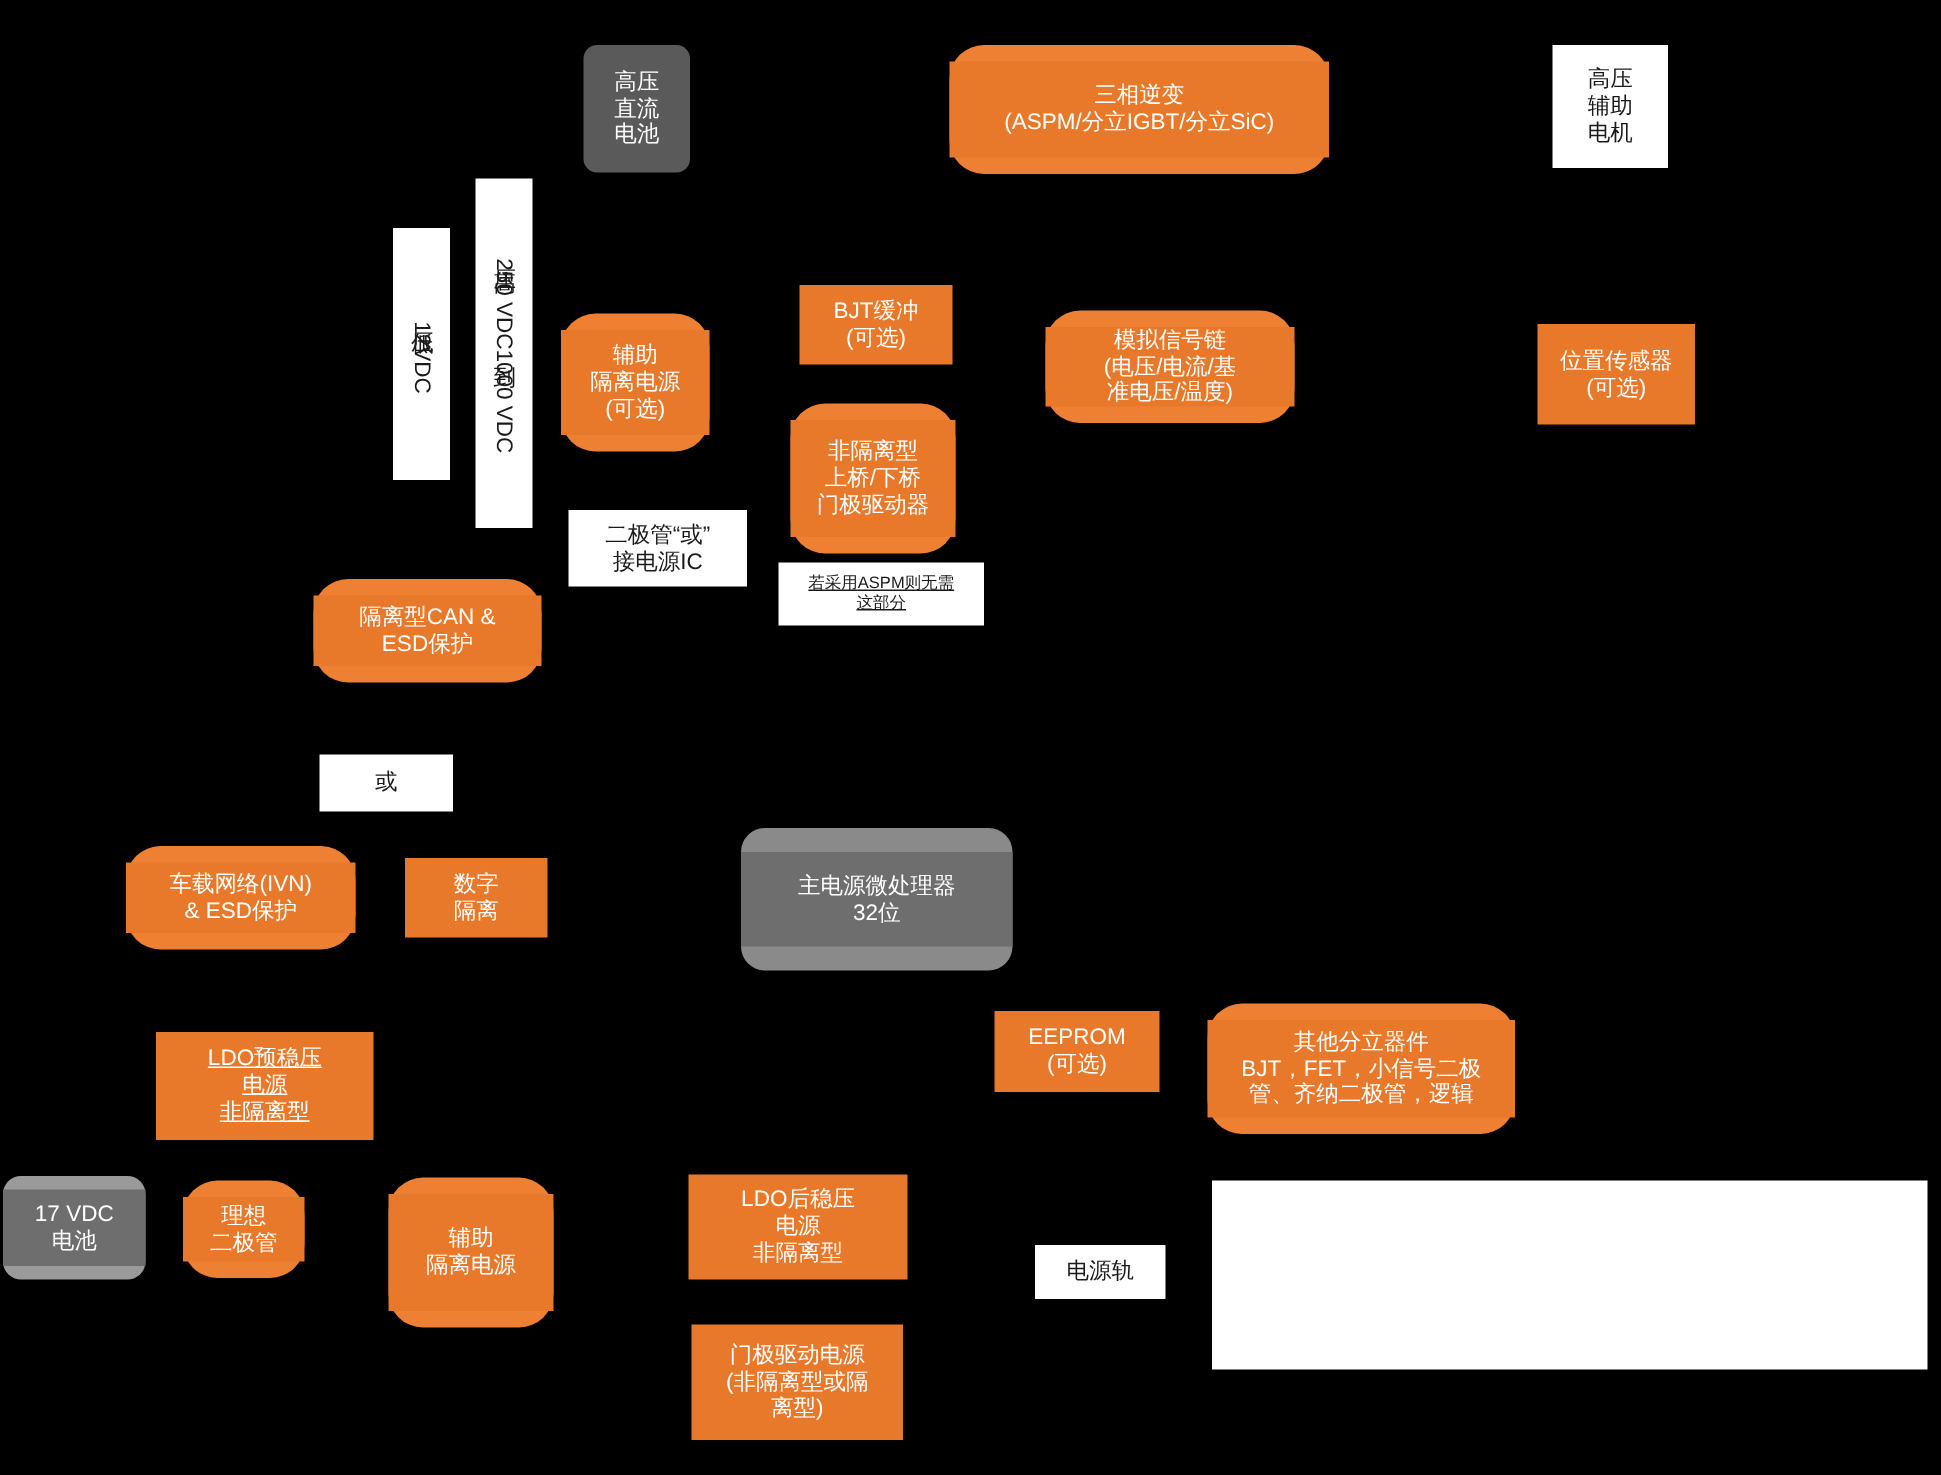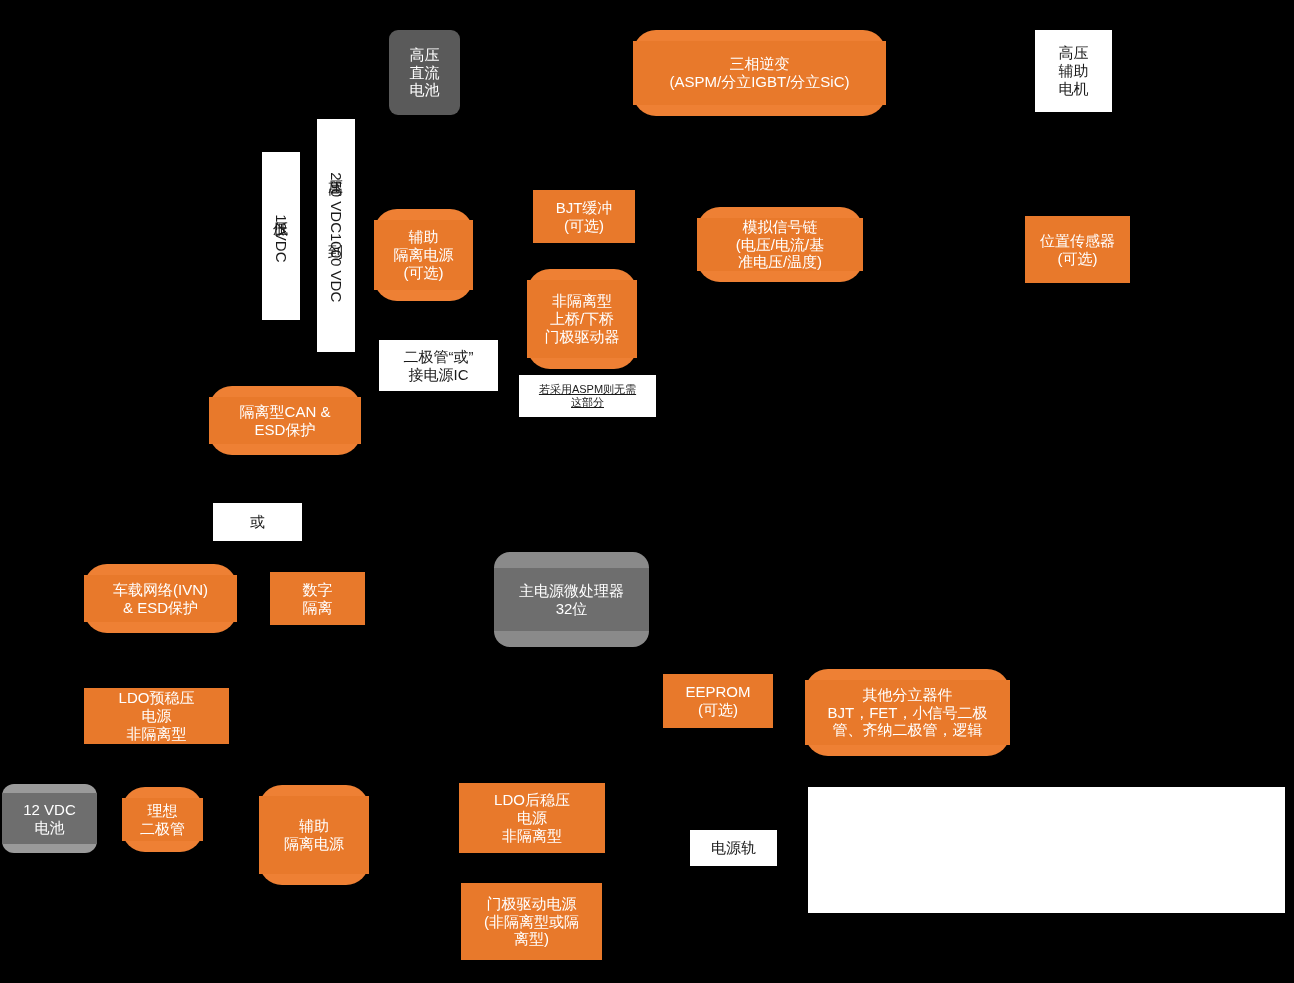--- a/index.html
+++ b/index.html
@@ -201,40 +201,40 @@
   <div class="node white-box" style="left:213px; top:503px; width:89px; height:38px;">或</div>
 
   <div class="node orange-raised" style="left:84px; top:564px; width:153px; height:69px;">
     <div class="inner">车载网络(IVN)
 &amp; ESD保护</div>
   </div>
 
   <div class="node orange-flat" style="left:270px; top:572px; width:95px; height:53px;">数字
 隔离</div>
 
-  <div class="node gray-raised" style="left:494px; top:552px; width:155px; height:95px;">
+  <div class="node gray-raised" style="left:494px; top:552px; width:181px; height:95px;">
     <div class="inner">主电源微处理器
 32位</div>
   </div>
 
   <div class="node orange-flat" style="left:663px; top:674px; width:110px; height:54px;">EEPROM
 (可选)</div>
 
   <div class="node orange-raised" style="left:805px; top:669px; width:205px; height:87px;">
     <div class="inner">其他分立器件
 BJT，FET，小信号二极
 管、齐纳二极管，逻辑</div>
   </div>
 
-  <div class="node orange-flat" style="left:84px; top:688px; width:145px; height:56px;">LDO预稳压
+  <div class="node orange-flat" style="left:104px; top:688px; width:145px; height:72px;text-decoration:underline;">LDO预稳压
 电源
 非隔离型</div>
 
   <div class="node gray-batt" style="left:2px; top:784px; width:95px; height:69px;">
-    <div class="inner">12 VDC
+    <div class="inner">17 VDC
 电池</div>
   </div>
 
   <div class="node orange-raised" style="left:122px; top:787px; width:81px; height:65px;">
     <div class="inner">理想
 二极管</div>
   </div>
 
   <div class="node orange-raised" style="left:259px; top:785px; width:110px; height:100px;">
     <div class="inner">辅助

